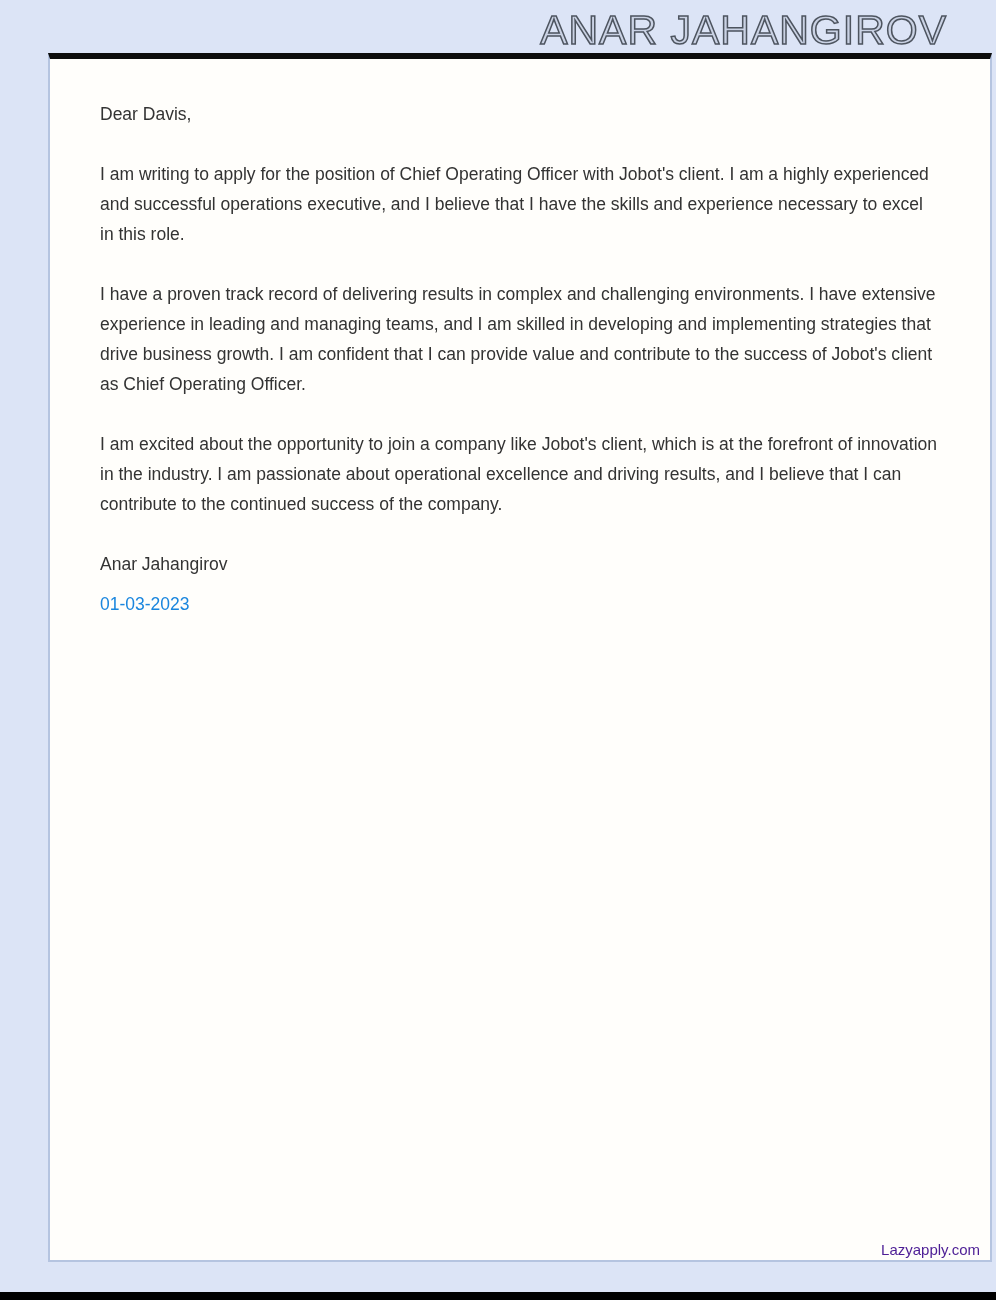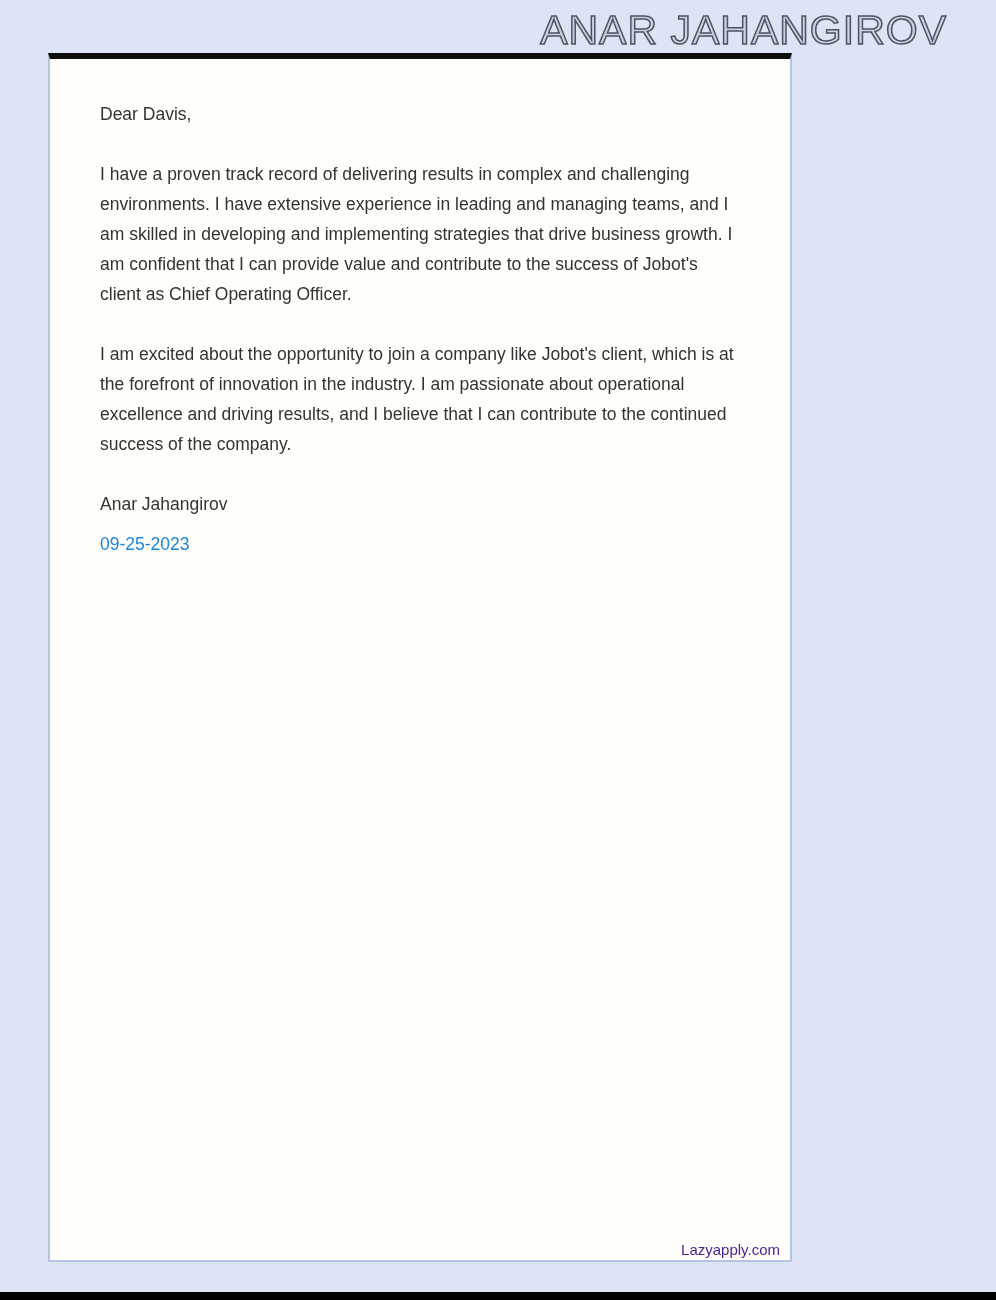--- a/index.html
+++ b/index.html
@@ -22,21 +22,21 @@
     font-weight: 400;
     letter-spacing: 1px;
     white-space: nowrap;
     color: rgba(120, 130, 150, 0.18);
     -webkit-text-stroke: 1.5px #4d545f;
   }
   .document {
     position: absolute;
     left: 48px;
     top: 53px;
-    width: 744px;
+    width: 944px;
     height: 1209px;
     box-sizing: border-box;
     background: #fffefb;
     border-top: 6px solid #0c0c0c;
     border-left: 2px solid #b5c4e0;
     border-right: 2px solid #b5c4e0;
     border-bottom: 2px solid #b5c4e0;
   }
   .letter-body {
     padding: 40px 53px 0 50px;
@@ -73,30 +73,31 @@
 <body>
 
 <div class="page">
 
   <div class="header-name">ANAR JAHANGIROV</div>
 
   <div class="document">
     <div class="letter-body">
       <p class="salutation">Dear Davis,</p>
 
+      <p class="paragraph">I am writing to apply for the position of Chief Operating Officer with Jobot's client. I am a highly experienced and successful operations executive, and I believe that I have the skills and experience necessary to excel in this role.</p>
 
       <p class="paragraph">I have a proven track record of delivering results in complex and challenging environments. I have extensive experience in leading and managing teams, and I am skilled in developing and implementing strategies that drive business growth. I am confident that I can provide value and contribute to the success of Jobot's client as Chief Operating Officer.</p>
 
       <p class="paragraph">I am excited about the opportunity to join a company like Jobot's client, which is at the forefront of innovation in the industry. I am passionate about operational excellence and driving results, and I believe that I can contribute to the continued success of the company.</p>
 
 
 
       <p class="signature">Anar Jahangirov</p>
 
-      <p class="date">09-25-2023</p>
+      <p class="date">01-03-2023</p>
     </div>
 
     <div class="watermark">Lazyapply.com</div>
   </div>
 
   <div class="bottom-strip"></div>
 
 </div>
 
 </body></html>

